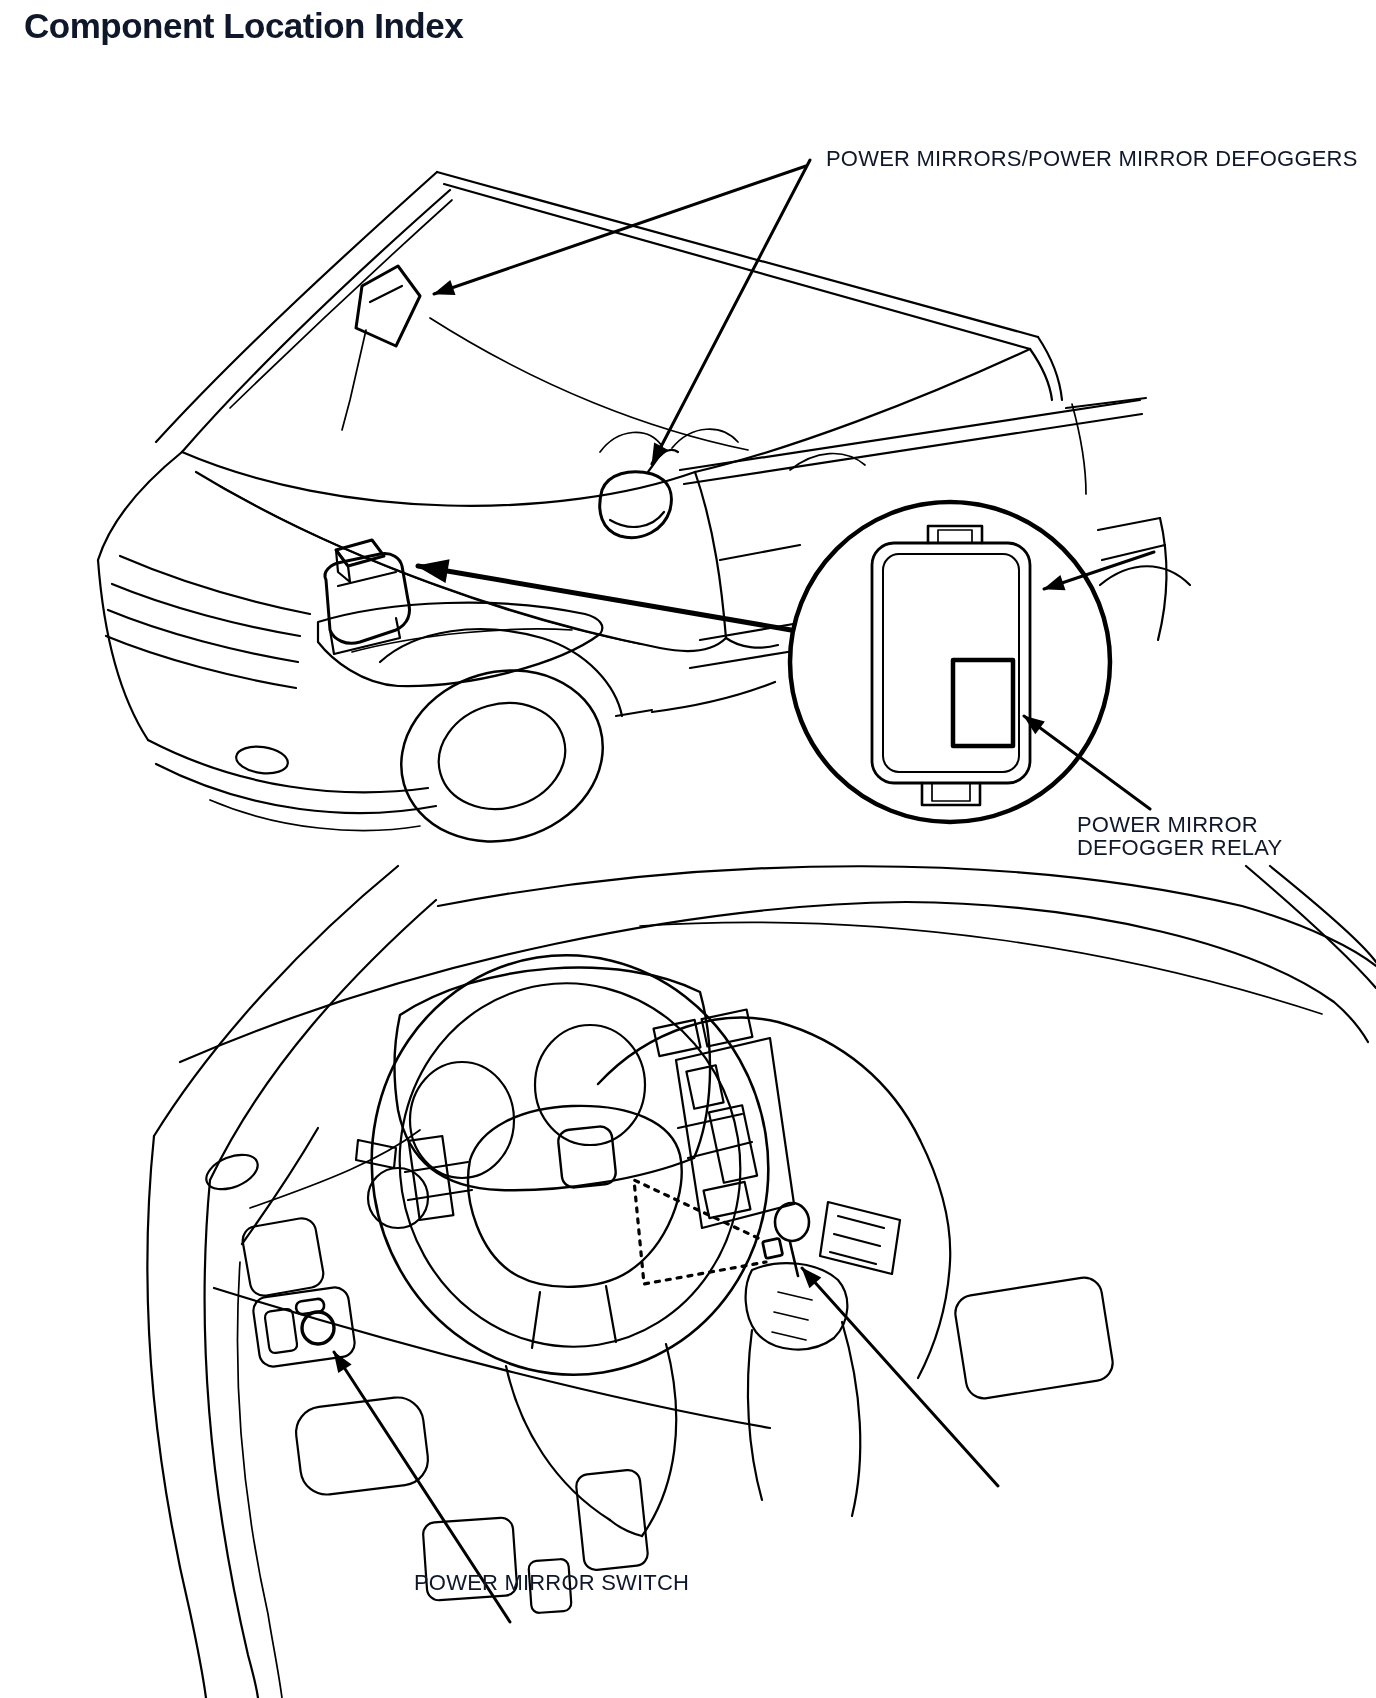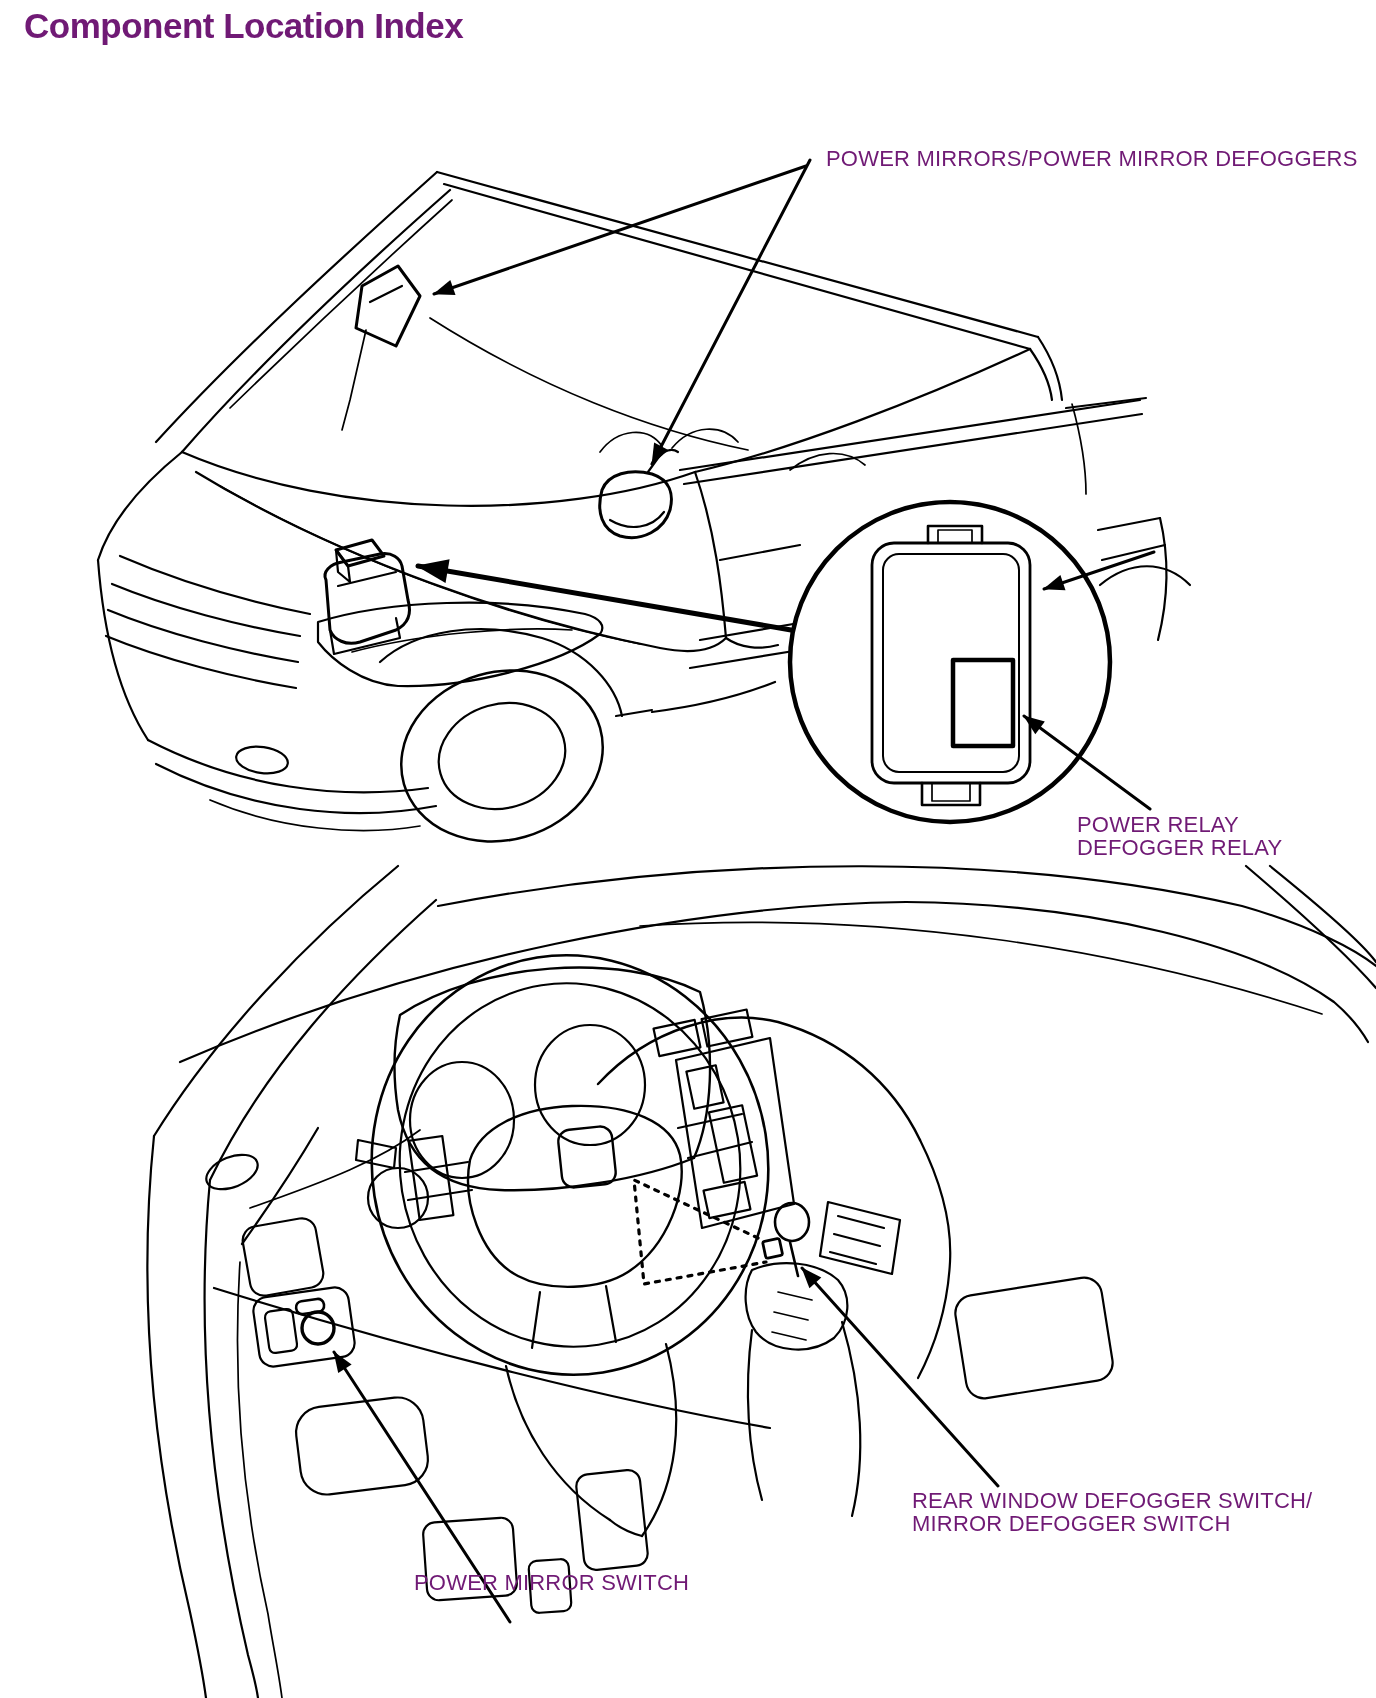--- a/index.html
+++ b/index.html
@@ -1,21 +1,21 @@
 <!DOCTYPE html>
 <html><head>
 <meta charset="utf-8">
 <style>
   html,body{margin:0;padding:0;background:#e8e8e8;}
   .page{
     position:relative;
     width:1376px;height:1698px;
     background:#ffffff;
     font-family:"Liberation Sans",sans-serif;
-    color:#701a75;
+    color:#0f172a;
     overflow:hidden;
   }
   .page-title{
     position:absolute;left:24px;top:6px;margin:0;
     font-size:35px;font-weight:bold;letter-spacing:-0.5px;
   }
   .art{position:absolute;left:0;top:0;width:1376px;height:1698px;}
   .callout{
     position:absolute;
     font-weight:normal;font-size:22px;line-height:23px;
@@ -238,26 +238,22 @@
       <path class="k bold" d="M510,1622 L334,1352" marker-end="url(#ah)"></path>
     </g>
   </svg>
 
   <div class="callout" style="left:826px;top:147px;">
     <div>POWER MIRRORS/POWER MIRROR DEFOGGERS</div>
   </div>
 
 
   <div class="callout" style="left:1077px;top:813px;">
-    <div>POWER RELAY</div>
+    <div>POWER MIRROR</div>
     <div>DEFOGGER RELAY</div>
   </div>
 
-  <div class="callout" style="left:912px;top:1489px;">
-    <div>REAR WINDOW DEFOGGER SWITCH/</div>
-    <div>MIRROR DEFOGGER SWITCH</div>
-  </div>
 
   <div class="callout" style="left:414px;top:1571px;">
     <div>POWER MIRROR SWITCH</div>
   </div>
 
 </div>
 
 </body></html>

